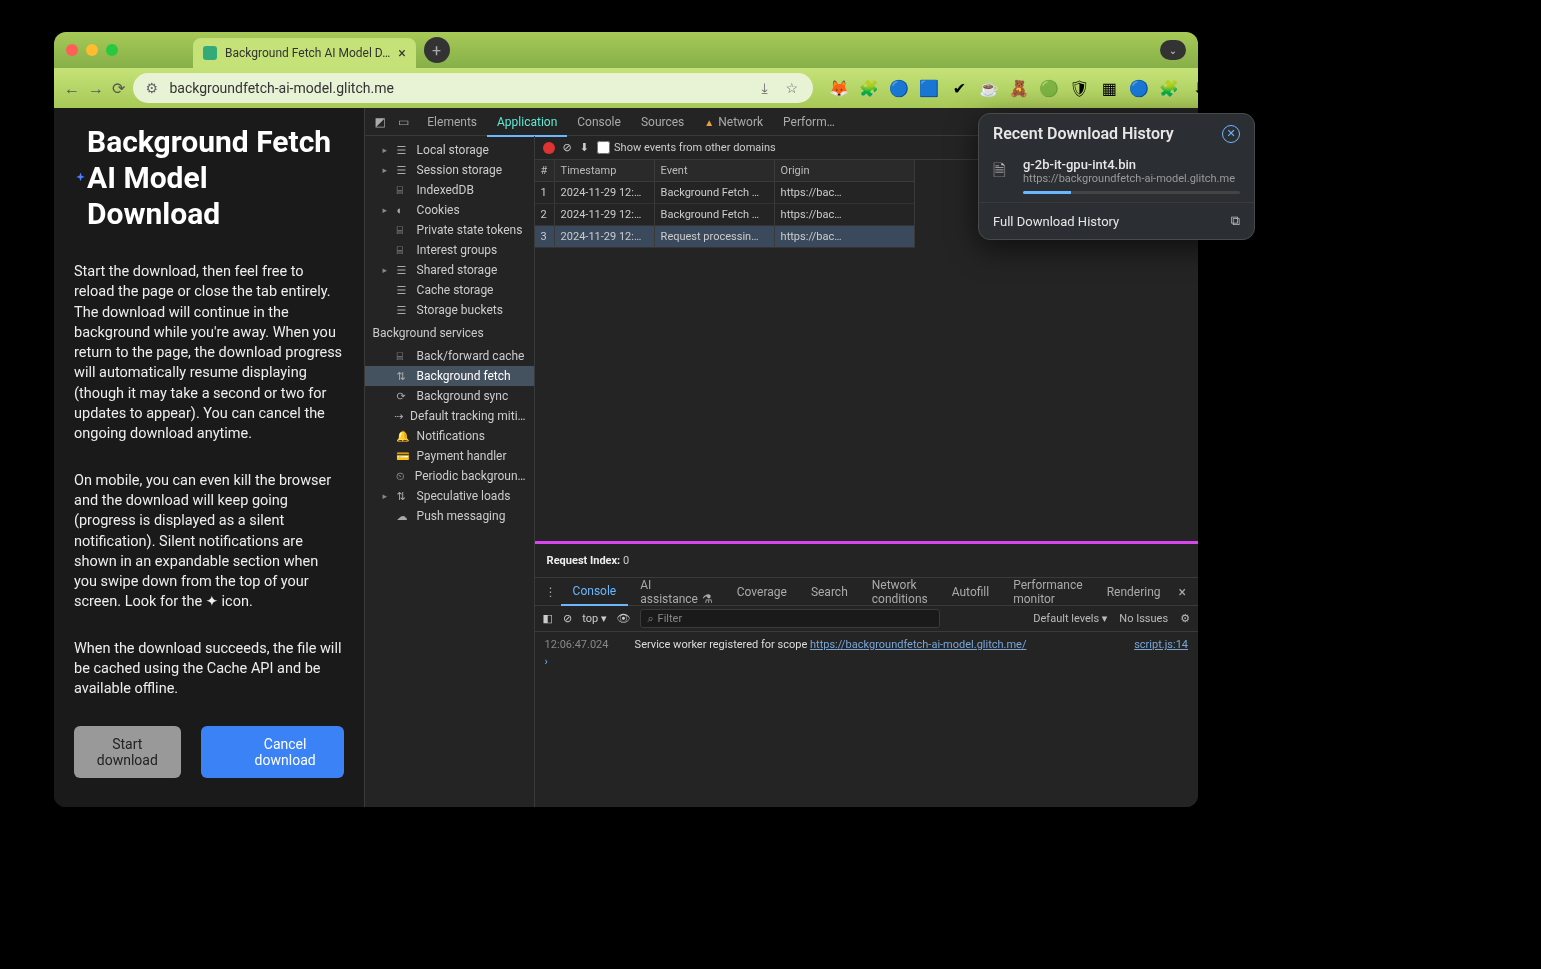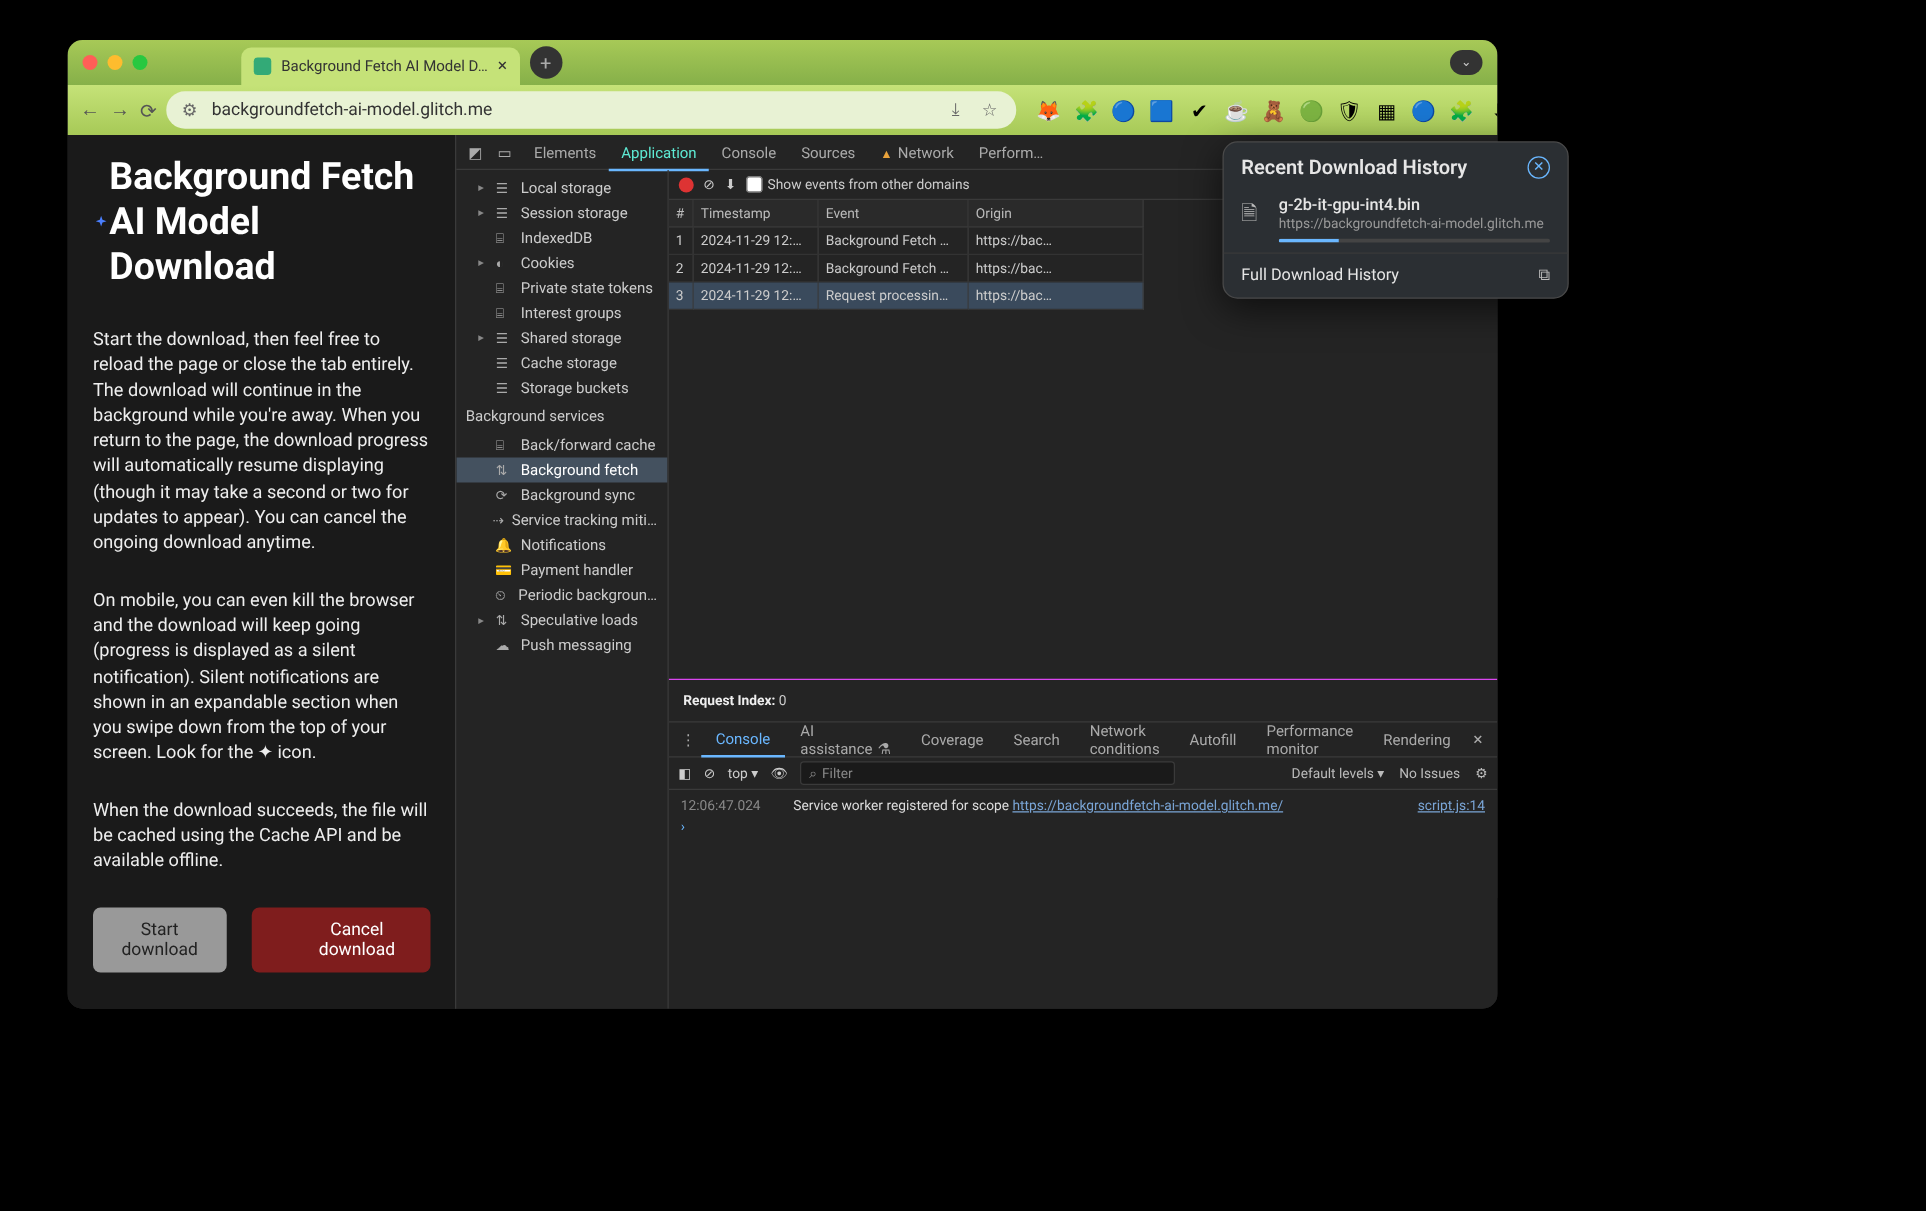--- a/index.html
+++ b/index.html
@@ -27,21 +27,21 @@
 .three-dots { color:#555; font-size:18px; padding:0 4px; }
 
 .content-row { display:flex; height:calc(100% - 76px); }
 .page-area { width:440px; background:#1a1a1a; color:#fff; padding:16px 20px; overflow:auto; }
 .page-area h1 { font-size:30px; font-weight:700; line-height:1.2; margin-bottom:30px; display:flex; align-items:center; }
 .sparkle { width:26px; height:26px; display:inline-block; }
 .page-area p { font-size:14.5px; line-height:1.4; margin-bottom:26px; color:#eee; }
 .btns { display:flex; gap:20px; margin-top:6px; }
 .btn { padding:10px 14px; border-radius:6px; font-size:14px; border:none; cursor:pointer; }
 .btn.primary { background:#999; color:#222; }
-.btn.danger { background:#7f1d1d; color:#fff;padding-left:40px; }
+.btn.danger { background:#3b82f6; color:#fff;padding-left:40px; }
 .progress-row { display:flex; align-items:center; gap:20px; margin-top:28px; }
 .pbar { width:150px; height:9px; background:#444; border-radius:5px; overflow:hidden; }
 .pbar-fill { height:100%; background:#4a7fff; }
 .ptext { font-size:16px; font-weight:500; }
 
 .devtools { flex:1; background:#242424; color:#ccc; display:flex; flex-direction:column; font-size:12px; border-left:1px solid #3a3a3a; }
 .dt-top { height:28px; display:flex; align-items:center; border-bottom:1px solid #3a3a3a; padding:0 6px; gap:4px; }
 .dt-tab { padding:6px 10px; color:#aaa; cursor:pointer; font-size:12px; }
 .dt-tab.active { color:#5eead4; border-bottom:2px solid #6ab7ff; }
 .dt-tab.warning::before { content:'▲'; color:#e9a23b; margin-right:4px; font-size:10px; }
@@ -52,21 +52,21 @@
 .dt-side-item.selected { background:#44515f; color:#fff; }
 .dt-side-item .arrow { width:8px; font-size:9px; color:#888; }
 .dt-side-item .icn { width:14px; font-size:11px; color:#aaa; }
 .dt-side-header { padding:6px 8px; font-size:12px; color:#ccc; }
 .dt-main { flex:1; display:flex; flex-direction:column; overflow:hidden; }
 .dt-events-bar { height:24px; display:flex; align-items:center; padding:0 8px; gap:8px; border-bottom:1px solid #3a3a3a; font-size:11px; }
 .rec { width:12px; height:12px; border-radius:50%; background:#d33; }
 .dt-table { display:grid; grid-template-columns:20px 100px 120px 140px; font-size:11px; }
 .dt-th { background:#2a2a2a; padding:4px 6px; border-right:1px solid #3a3a3a; border-bottom:1px solid #3a3a3a; color:#bbb; }
 .dt-td { padding:4px 6px; border-right:1px solid #3a3a3a; border-bottom:1px solid #333; white-space:nowrap; overflow:hidden; text-overflow:ellipsis; }
-.dt-detail { padding:10px 12px; font-family:Menlo,monospace; font-size:11px; border-top:1px solid #d946ef; }
+.dt-detail { padding:10px 12px; font-family:Menlo,monospace; font-size:11px; border-top:3px solid #d946ef; }
 .dt-detail b { color:#eee; }
 .dt-drawer { height:230px; border-top:1px solid #3a3a3a; display:flex; flex-direction:column; }
 .dt-drawer-tabs { height:28px; display:flex; align-items:center; padding:0 6px; gap:0; border-bottom:1px solid #3a3a3a; }
 .dt-drawer-tab { padding:6px 12px; font-size:12px; color:#aaa; cursor:pointer; }
 .dt-drawer-tab.active { color:#6ab7ff; border-bottom:2px solid #6ab7ff; }
 .dt-drawer-tab .flag::after { content:'⚗'; margin-left:4px; }
 .dt-dr-right { margin-left:auto; color:#aaa; font-size:14px; padding:0 6px; cursor:pointer; }
 .dt-console-bar { height:26px; display:flex; align-items:center; padding:0 8px; gap:10px; border-bottom:1px solid #3a3a3a; font-size:11px; }
 .ctx-sel { color:#ccc; }
 .filter-box { flex:1; max-width:300px; background:#1a1a1a; border:1px solid #3a3a3a; border-radius:3px; padding:2px 6px; color:#888; display:flex; align-items:center; gap:4px; }
@@ -235,21 +235,21 @@
               <span>Background fetch</span>
             </div>
             <div class="dt-side-item">
               <span class="arrow"></span>
               <span class="icn">⟳</span>
               <span>Background sync</span>
             </div>
             <div class="dt-side-item">
               <span class="arrow"></span>
               <span class="icn">⇢</span>
-              <span>Service tracking miti…</span>
+              <span>Default tracking miti…</span>
             </div>
             <div class="dt-side-item">
               <span class="arrow"></span>
               <span class="icn">🔔</span>
               <span>Notifications</span>
             </div>
             <div class="dt-side-item">
               <span class="arrow"></span>
               <span class="icn">💳</span>
               <span>Payment handler</span>

